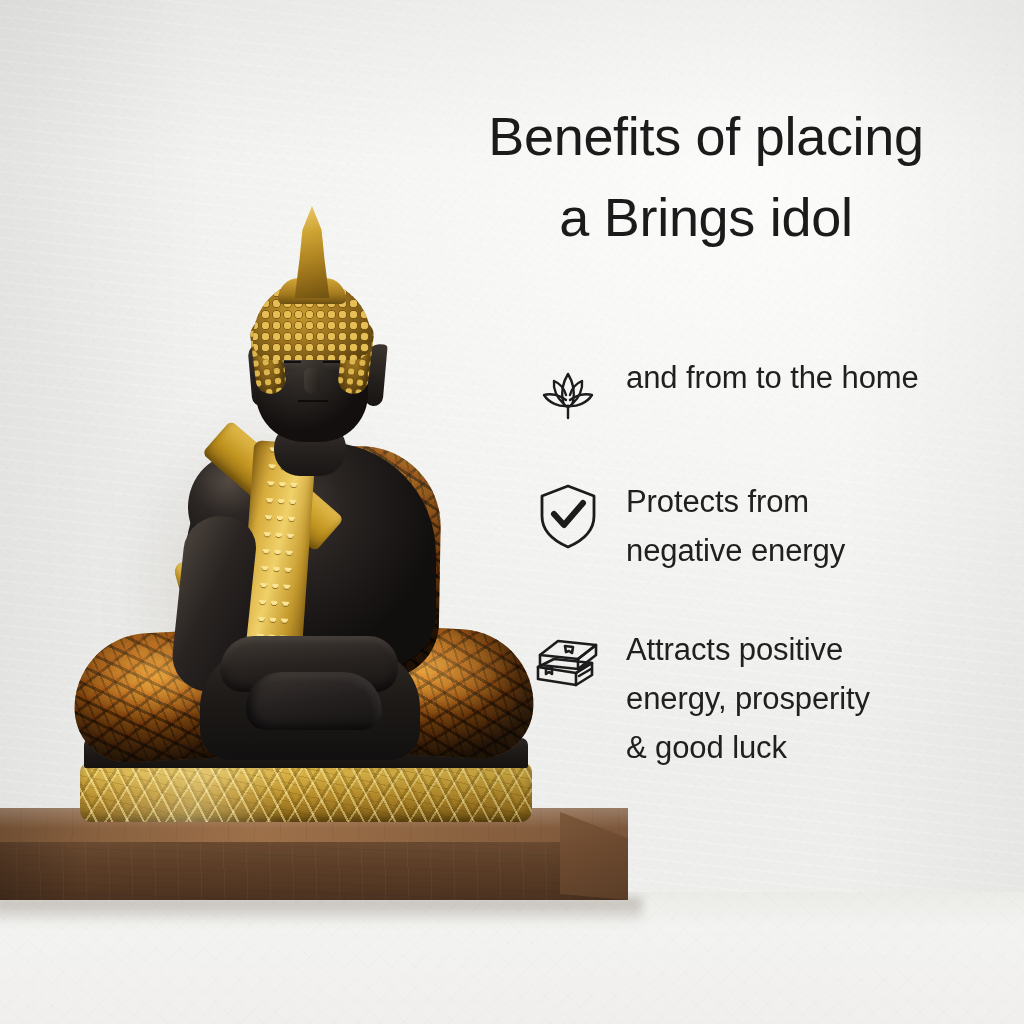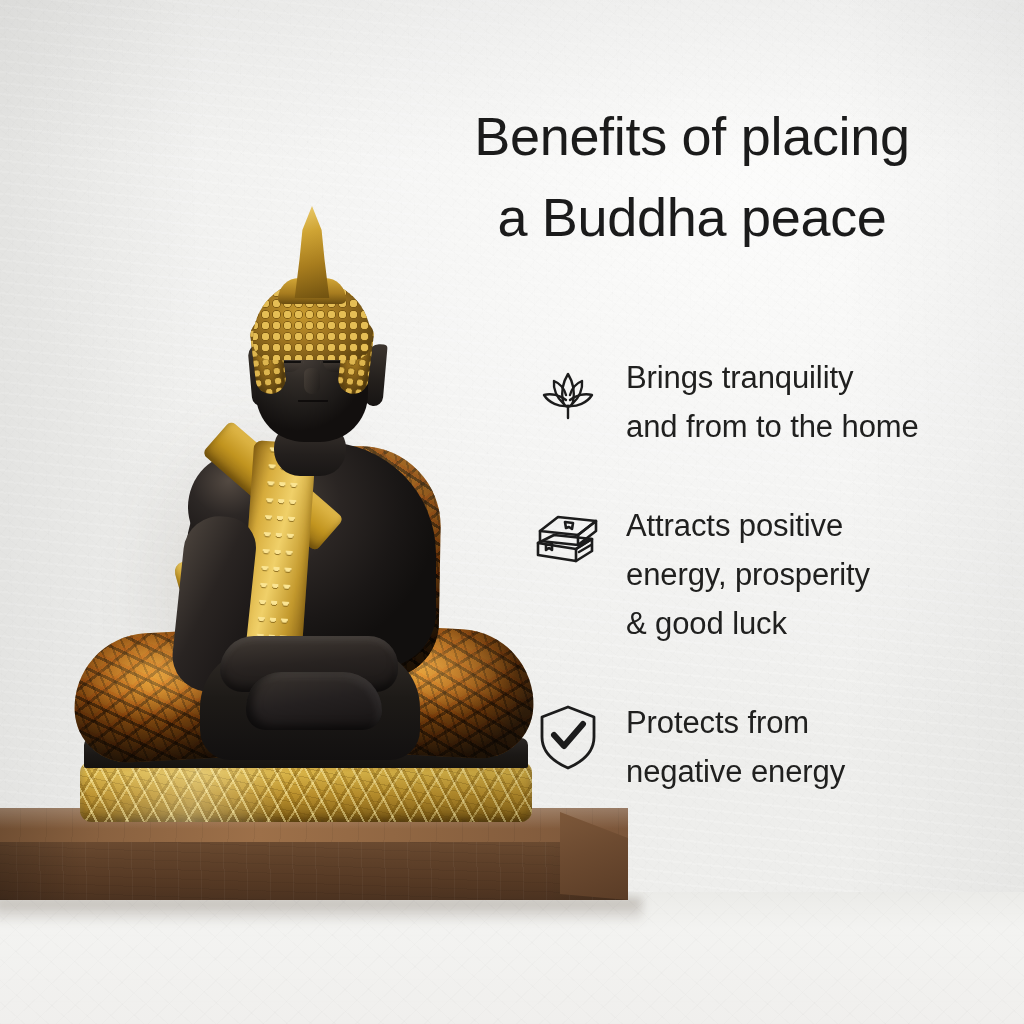--- a/index.html
+++ b/index.html
@@ -402,21 +402,21 @@
     position: absolute;
     left: 208px; top: 82px;
     width: 68px; height: 26px;
     border-radius: 34px 34px 8px 8px;
     background: linear-gradient(180deg, #d3a736 0%, #a67b1f 60%, #6b4e10 100%);
   }
 
   
   .title {
     position: absolute;
-    left: 392px; top: 96px;
+    left: 406px; top: 96px;
     width: 600px;
     text-align: center;
     font-weight: 300;
     font-size: 54px;
     line-height: 1.50;
     letter-spacing: -0.3px;
     color: #1b1b1b;
   }
   .benefits {
     position: absolute;
@@ -504,39 +504,51 @@
     <div class="mouth"></div>
     <div class="hair-side-l"></div>
     <div class="hair-side-r"></div>
     <div class="hair"></div>
     <div class="ushnisha-base"></div>
     <div class="ushnisha"></div>
   </div>
 
   <div class="title">
     <span>Benefits of placing</span><br>
-    <span>a Buddha peace</span>
+    <span>a Brings idol</span>
   </div>
 
   <div class="benefits">
 
     <div class="benefit">
       <span class="benefit-icon">
         <svg width="70" height="60" viewBox="0 0 70 60" fill="none" stroke="#1c1c1c" stroke-width="2.4" stroke-linecap="round" stroke-linejoin="round">
           <path d="M35 12 C30 20 28 30 30 40 C32 46 38 46 40 40 C42 30 40 20 35 12 Z"></path>
           <path d="M30 41 C24 36 20 27 21 19 C26 21 31 26 33 33"></path>
           <path d="M40 41 C46 36 50 27 49 19 C44 21 39 26 37 33"></path>
           <path d="M35 44 C26 45 16 41 11 33 C18 31 27 33 33 38"></path>
           <path d="M35 44 C44 45 54 41 59 33 C52 31 43 33 37 38"></path>
           <path d="M35 44 L35 56"></path>
         </svg>
       </span>
       <span class="benefit-text">
-        <span class="ln">Brings tranquility</span>
         <span class="ln">and from to the home</span>
+      </span>
+    </div>
+
+    <div class="benefit">
+      <span class="benefit-icon">
+        <svg width="62" height="70" viewBox="0 0 62 70" fill="none" stroke="#1c1c1c" stroke-width="2.8" stroke-linecap="round" stroke-linejoin="round">
+          <path d="M31 5 L57 15 V35 C57 50 45 60 31 66 C17 60 5 50 5 35 V15 Z"></path>
+          <path d="M17 33 L27 44 L46 22" stroke-width="6"></path>
+        </svg>
+      </span>
+      <span class="benefit-text">
+        <span class="ln">Protects from</span>
+        <span class="ln">negative energy</span>
       </span>
     </div>
 
     <div class="benefit">
       <span class="benefit-icon">
         <svg width="72" height="62" viewBox="0 0 72 62" fill="none" stroke="#1c1c1c" stroke-width="2.6" stroke-linecap="round" stroke-linejoin="round">
           <path d="M8 22 L26 8 L64 12 L46 26 Z"></path>
           <path d="M8 22 L8 32 L46 36 L46 26"></path>
           <path d="M46 26 L64 12 L64 22 L46 36"></path>
           <path d="M33 13 L41 14 L40 20 L37 18 L34 19 Z"></path>
@@ -548,27 +560,14 @@
           <path d="M47 43 L59 36"></path>
         </svg>
       </span>
       <span class="benefit-text">
         <span class="ln">Attracts positive</span>
         <span class="ln">energy, prosperity</span>
         <span class="ln">&amp; good luck</span>
       </span>
     </div>
 
-    <div class="benefit">
-      <span class="benefit-icon">
-        <svg width="62" height="70" viewBox="0 0 62 70" fill="none" stroke="#1c1c1c" stroke-width="2.8" stroke-linecap="round" stroke-linejoin="round">
-          <path d="M31 5 L57 15 V35 C57 50 45 60 31 66 C17 60 5 50 5 35 V15 Z"></path>
-          <path d="M17 33 L27 44 L46 22" stroke-width="6"></path>
-        </svg>
-      </span>
-      <span class="benefit-text">
-        <span class="ln">Protects from</span>
-        <span class="ln">negative energy</span>
-      </span>
-    </div>
-
   </div>
 </div>
 
 </body></html>

